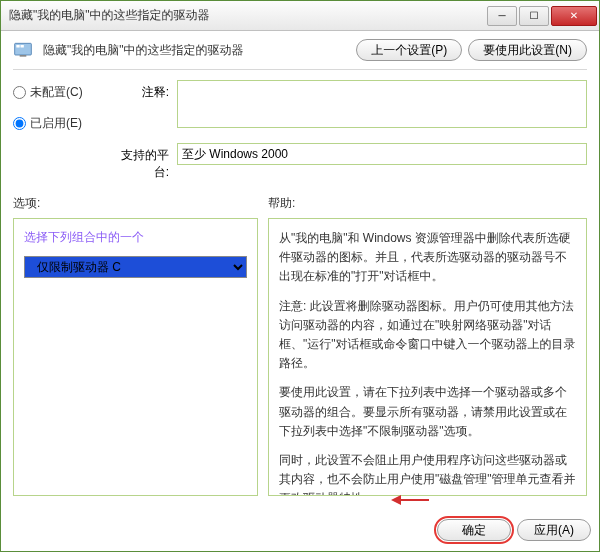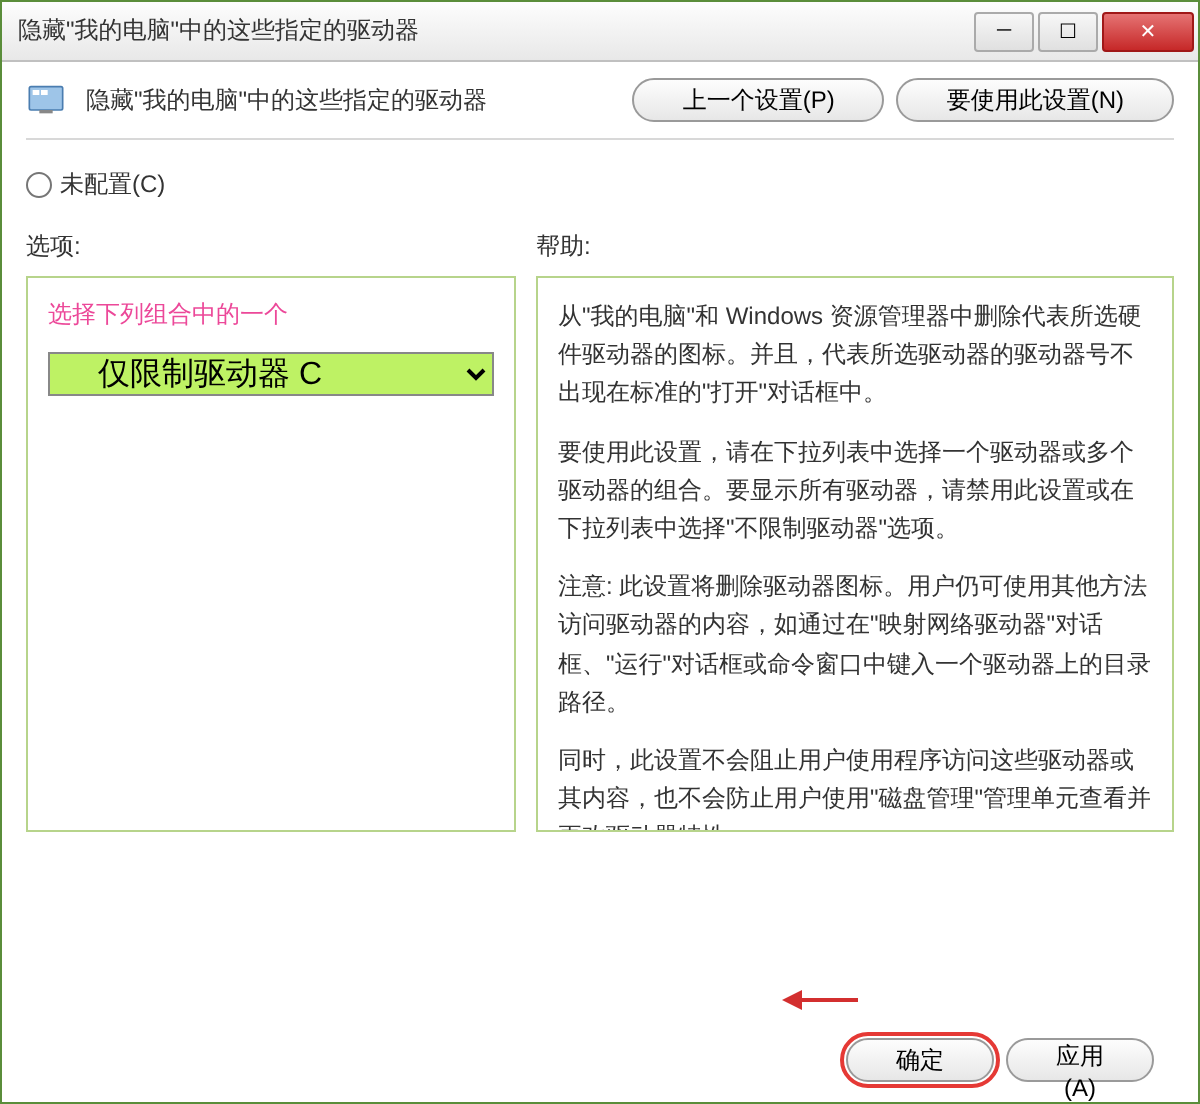--- a/index.html
+++ b/index.html
@@ -7,44 +7,44 @@
 .titlebar { height: 30px; background: linear-gradient(to bottom, #fdfdfd, #e8e8e8); border-bottom: 1px solid #c0c0c0; display: flex; align-items: center; padding: 0 2px 0 8px; }
 .titlebar .title-text { flex: 1; color: #333; }
 .win-btns { display: flex; gap: 2px; }
 .win-btn { width: 30px; height: 20px; border: 1px solid #aaa; border-radius: 2px; background: linear-gradient(#f7f7f7,#e0e0e0); display: flex; align-items: center; justify-content: center; font-size: 10px; }
 .win-btn.close { width: 46px; background: linear-gradient(#e57373,#c62828); color: #fff; border-color: #a01818; }
 .client { padding: 8px 12px; background: #fff; }
 .header-row { display: flex; align-items: center; gap: 10px; margin-bottom: 8px; }
 .header-icon { width: 20px; height: 20px; flex-shrink: 0; }
 .header-title { flex: 1; color: #333; }
 .nav-btns { display: flex; gap: 6px; }
-.btn { height: 22px; padding: 0 24px; background: linear-gradient(#fdfdfd,#e7e7e7); border: 1px solid #9a9a9a; border-radius: 11px; font-size: 12px; cursor: pointer; }
+.btn { height: 22px; padding: 0 14px; background: linear-gradient(#fdfdfd,#e7e7e7); border: 1px solid #9a9a9a; border-radius: 11px; font-size: 12px; cursor: pointer; }
 .divider { border: none; border-top: 1px solid #d8d8d8; margin: 6px 0 10px; }
 .config-row { display: flex; gap: 16px; }
 .radio-col { width: 80px; display: flex; flex-direction: column; gap: 14px; padding-top: 4px; }
 .radio-item { display: flex; align-items: center; gap: 4px; color: #333; }
 .radio-item input { margin: 0; }
 .fields-col { flex: 1; display: flex; flex-direction: column; gap: 12px; }
 .field-row { display: flex; align-items: flex-start; gap: 8px; }
 .field-label { width: 60px; text-align: right; padding-top: 4px; }
 .field-input { flex: 1; }
 .textarea { width: 100%; height: 48px; border: 1px solid #b7d48b; background: #fff; resize: none; font-family: inherit; font-size: 12px; padding: 3px; }
 .textinput { width: 100%; height: 22px; border: 1px solid #b7d48b; padding: 2px 4px; font-family: inherit; font-size: 12px; }
 .section-labels { display: flex; margin: 14px 0 6px; align-items: flex-end; }
 .section-labels .lab1 { width: 255px; }
 .section-labels .lab { color: #333; }
 .main-split { display: flex; gap: 10px; }
 .panel-left { width: 245px; border: 1px solid #b7d48b; padding: 10px; display: flex; flex-direction: column; gap: 10px; }
-.panel-left .plabel { color: #ec4899; }
-.combo { width: 100%; height: 22px; border: 1px solid #888; background: #bef264; padding: 0 20px; font-family: inherit; font-size: 16px; }
+.panel-left .plabel { color: #8b5cf6; }
+.combo { width: 100%; height: 22px; border: 1px solid #888; background: #1d4ed8; padding: 0 8px; font-family: inherit; font-size: 12px; }
 .panel-right { flex: 1; border: 1px solid #b7d48b; padding: 10px; height: 278px; overflow-y: auto; color: #333; line-height: 1.6; }
 .panel-right p { margin-bottom: 10px; }
 .arrow { position: absolute; left: 390px; top: 492px; width: 40px; height: 14px; pointer-events: none; }
 .arrow svg { width: 100%; height: 100%; }
-.footer { position: absolute; bottom: 10px; right: 22px; display: flex; gap: 6px; }
+.footer { position: absolute; bottom: 10px; right: 8px; display: flex; gap: 6px; }
 .footer .btn { width: 74px; }
 .redbox { outline: 2px solid #e53935; outline-offset: 1px; }
 .container { position: relative; width: 600px; height: 552px; border: 1px solid #5a8d3a; background: #fff; }
 </style>
 </head>
 <body>
 <div class="container">
 
 <div class="titlebar">
   <span class="title-text">隐藏"我的电脑"中的这些指定的驱动器</span>
@@ -70,39 +70,53 @@
     </div>
   </div>
   <hr class="divider">
 
   <div class="config-row">
     <div class="radio-col">
       <label class="radio-item">
             <input type="radio" name="cfg" style="">
             <span>未配置(C)</span>
           </label>
+      <label class="radio-item">
+            <input type="radio" name="cfg" checked="" style="">
+            <span>已启用(E)</span>
+          </label>
+    </div>
+    <div class="fields-col">
+      <div class="field-row">
+        <div class="field-label">注释:</div>
+        <div class="field-input"><textarea class="textarea" style=""></textarea></div>
+      </div>
+      <div class="field-row">
+        <div class="field-label">支持的平台:</div>
+        <div class="field-input"><input class="textinput" readonly="" value="至少 Windows 2000" style=""></div>
+      </div>
     </div>
   </div>
 
   <div class="section-labels">
     <div class="lab lab1">选项:</div>
     <div class="lab">帮助:</div>
   </div>
 
   <div class="main-split">
     <div class="panel-left">
       <div class="plabel">选择下列组合中的一个</div>
       <select class="combo">
         <option>仅限制驱动器 C</option>
       </select>
     </div>
     <div class="panel-right">
       <p>从"我的电脑"和 Windows 资源管理器中删除代表所选硬件驱动器的图标。并且，代表所选驱动器的驱动器号不出现在标准的"打开"对话框中。</p>
+      <p>注意: 此设置将删除驱动器图标。用户仍可使用其他方法访问驱动器的内容，如通过在"映射网络驱动器"对话框、"运行"对话框或命令窗口中键入一个驱动器上的目录路径。</p>
       <p>要使用此设置，请在下拉列表中选择一个驱动器或多个驱动器的组合。要显示所有驱动器，请禁用此设置或在下拉列表中选择"不限制驱动器"选项。</p>
-      <p>注意: 此设置将删除驱动器图标。用户仍可使用其他方法访问驱动器的内容，如通过在"映射网络驱动器"对话框、"运行"对话框或命令窗口中键入一个驱动器上的目录路径。</p>
       <p>同时，此设置不会阻止用户使用程序访问这些驱动器或其内容，也不会防止用户使用"磁盘管理"管理单元查看并更改驱动器特性。</p>
 
     </div>
   </div>
 </div>
 
 <div class="arrow">
   <svg viewBox="0 0 40 14">
         <line x1="38" y1="7" x2="6" y2="7" stroke="#d32f2f" stroke-width="2"></line>
         <polygon points="0,7 10,2 10,12" fill="#d32f2f"></polygon>

